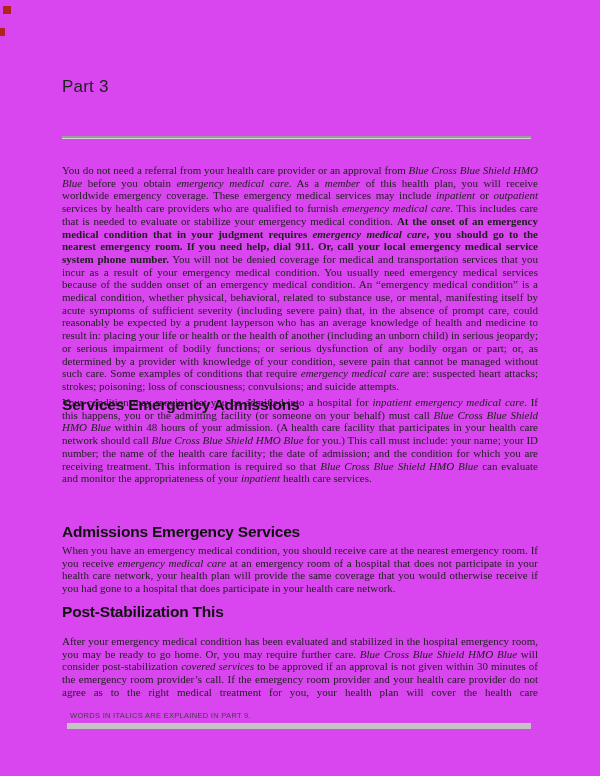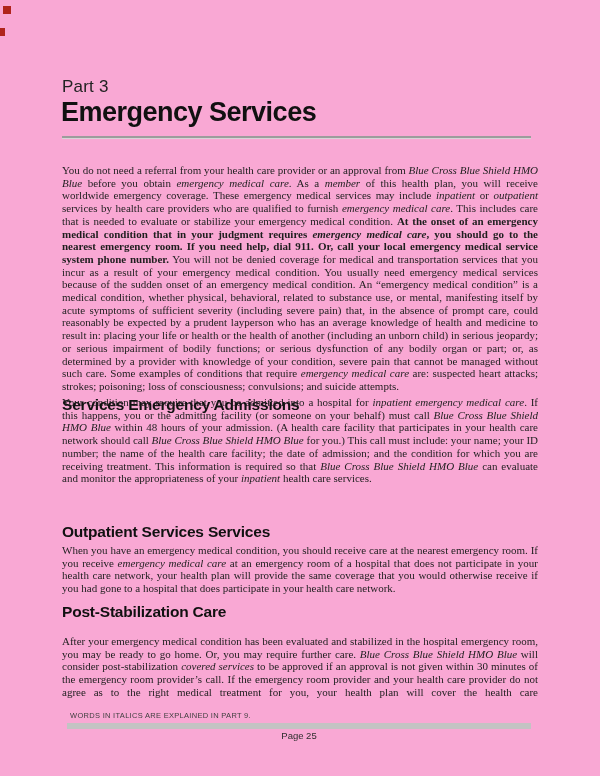--- a/index.html
+++ b/index.html
@@ -1,20 +1,20 @@
 <!DOCTYPE html>
 <html><head>
 <meta charset="utf-8">
 <style>
   html, body { margin: 0; padding: 0; background: #ffffff; }
   .page {
     position: relative;
     width: 600px;
     height: 776px;
-    background: #f9a8d4;
+    background: #d946ef;
     overflow: hidden;
     font-family: "Liberation Serif", serif;
     color: #1e1e1e;
   }
   .abs { position: absolute; }
 
   .red-mark { position: absolute; background: #b0241c; }
   .red-mark.m1 { left: 3px; top: 6px; width: 8px; height: 8px; }
   .red-mark.m2 { left: 0px; top: 28px; width: 5px; height: 8px; }
 
@@ -82,31 +82,29 @@
 </style>
 </head>
 <body>
 
 <div class="page">
 
   <div class="red-mark m1"></div>
   <div class="red-mark m2"></div>
 
   <div class="abs part-label">Part 3</div>
-  <div class="abs doc-title">Emergency Services</div>
   <div class="abs title-rule"></div>
 
   <div class="abs para p1"><span class="seg-n">You do not need a referral from your health care provider or an approval from </span><span class="seg-i">Blue Cross Blue Shield HMO Blue</span><span class="seg-n"> before you obtain </span><span class="seg-i">emergency medical care</span><span class="seg-n">. As a </span><span class="seg-i">member</span><span class="seg-n"> of this health plan, you will receive worldwide emergency coverage. These emergency medical services may include </span><span class="seg-i">inpatient</span><span class="seg-n"> or </span><span class="seg-i">outpatient</span><span class="seg-n"> services by health care providers who are qualified to furnish </span><span class="seg-i">emergency medical care</span><span class="seg-n">. This includes care that is needed to evaluate or stabilize your emergency medical condition. </span><span class="seg-b">At the onset of an emergency medical condition that in your judgment requires </span><span class="seg-bi">emergency medical care</span><span class="seg-b">, you should go to the nearest emergency room. If you need help, dial 911. Or, call your local emergency medical service system phone number.</span><span class="seg-n"> You will not be denied coverage for medical and transportation services that you incur as a result of your emergency medical condition. You usually need emergency medical services because of the sudden onset of an emergency medical condition. An “emergency medical condition” is a medical condition, whether physical, behavioral, related to substance use, or mental, manifesting itself by acute symptoms of sufficient severity (including severe pain) that, in the absence of prompt care, could reasonably be expected by a prudent layperson who has an average knowledge of health and medicine to result in: placing your life or health or the health of another (including an unborn child) in serious jeopardy; or serious impairment of bodily functions; or serious dysfunction of any bodily organ or part; or, as determined by a provider with knowledge of your condition, severe pain that cannot be managed without such care. Some examples of conditions that require </span><span class="seg-i">emergency medical care</span><span class="seg-n"> are: suspected heart attacks; strokes; poisoning; loss of consciousness; convulsions; and suicide attempts.</span></div>
 
   <div class="abs h2 h2a">Services Emergency Admissions</div>
   <div class="abs para p2"><span class="seg-n">Your condition may require that you be admitted into a hospital for </span><span class="seg-i">inpatient emergency medical care</span><span class="seg-n">. If this happens, you or the admitting facility (or someone on your behalf) must call </span><span class="seg-i">Blue Cross Blue Shield HMO Blue</span><span class="seg-n"> within 48 hours of your admission. (A health care facility that participates in your health care network should call </span><span class="seg-i">Blue Cross Blue Shield HMO Blue</span><span class="seg-n"> for you.) This call must include: your name; your ID number; the name of the health care facility; the date of admission; and the condition for which you are receiving treatment. This information is required so that </span><span class="seg-i">Blue Cross Blue Shield HMO Blue</span><span class="seg-n"> can evaluate and monitor the appropriateness of your </span><span class="seg-i">inpatient</span><span class="seg-n"> health care services.</span></div>
 
-  <div class="abs h2 h2b">Outpatient Services Services</div>
+  <div class="abs h2 h2b">Admissions Emergency Services</div>
   <div class="abs para p3"><span class="seg-n">When you have an emergency medical condition, you should receive care at the nearest emergency room. If you receive </span><span class="seg-i">emergency medical care</span><span class="seg-n"> at an emergency room of a hospital that does not participate in your health care network, your health plan will provide the same coverage that you would otherwise receive if you had gone to a hospital that does participate in your health care network.</span></div>
 
-  <div class="abs h2 h2c">Post-Stabilization Care</div>
+  <div class="abs h2 h2c">Post-Stabilization This</div>
   <div class="abs para p4"><span class="seg-n">After your emergency medical condition has been evaluated and stabilized in the hospital emergency room, you may be ready to go home. Or, you may require further care. </span><span class="seg-i">Blue Cross Blue Shield HMO Blue</span><span class="seg-n"> will consider post-stabilization </span><span class="seg-i">covered services</span><span class="seg-n"> to be approved if an approval is not given within 30 minutes of the emergency room provider’s call. If the emergency room provider and your health care provider do not agree as to the right medical treatment for you, your health plan will cover the health care</span></div>
 
   <div class="abs footer-note">WORDS IN ITALICS ARE EXPLAINED IN PART 9.</div>
   <div class="abs footer-bar"></div>
-  <div class="abs page-number">Page 25</div>
 
 </div>
 
 </body></html>

